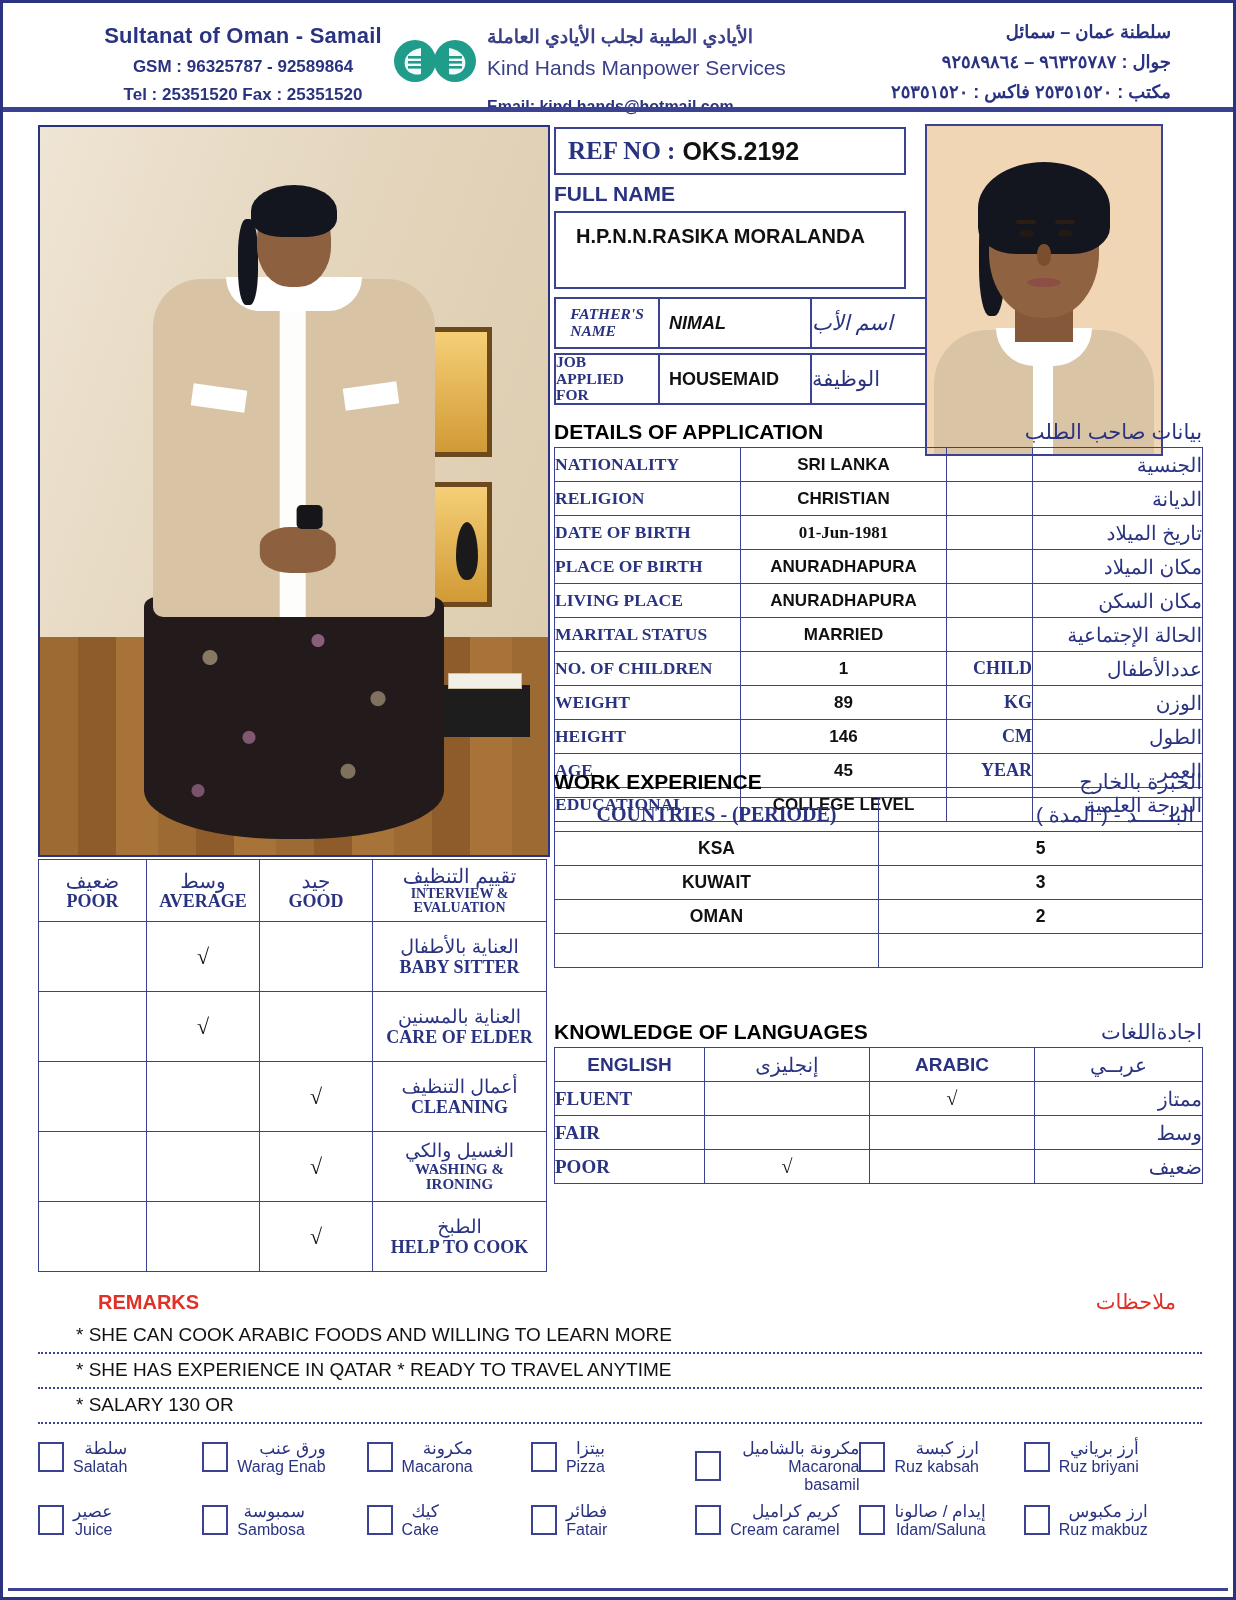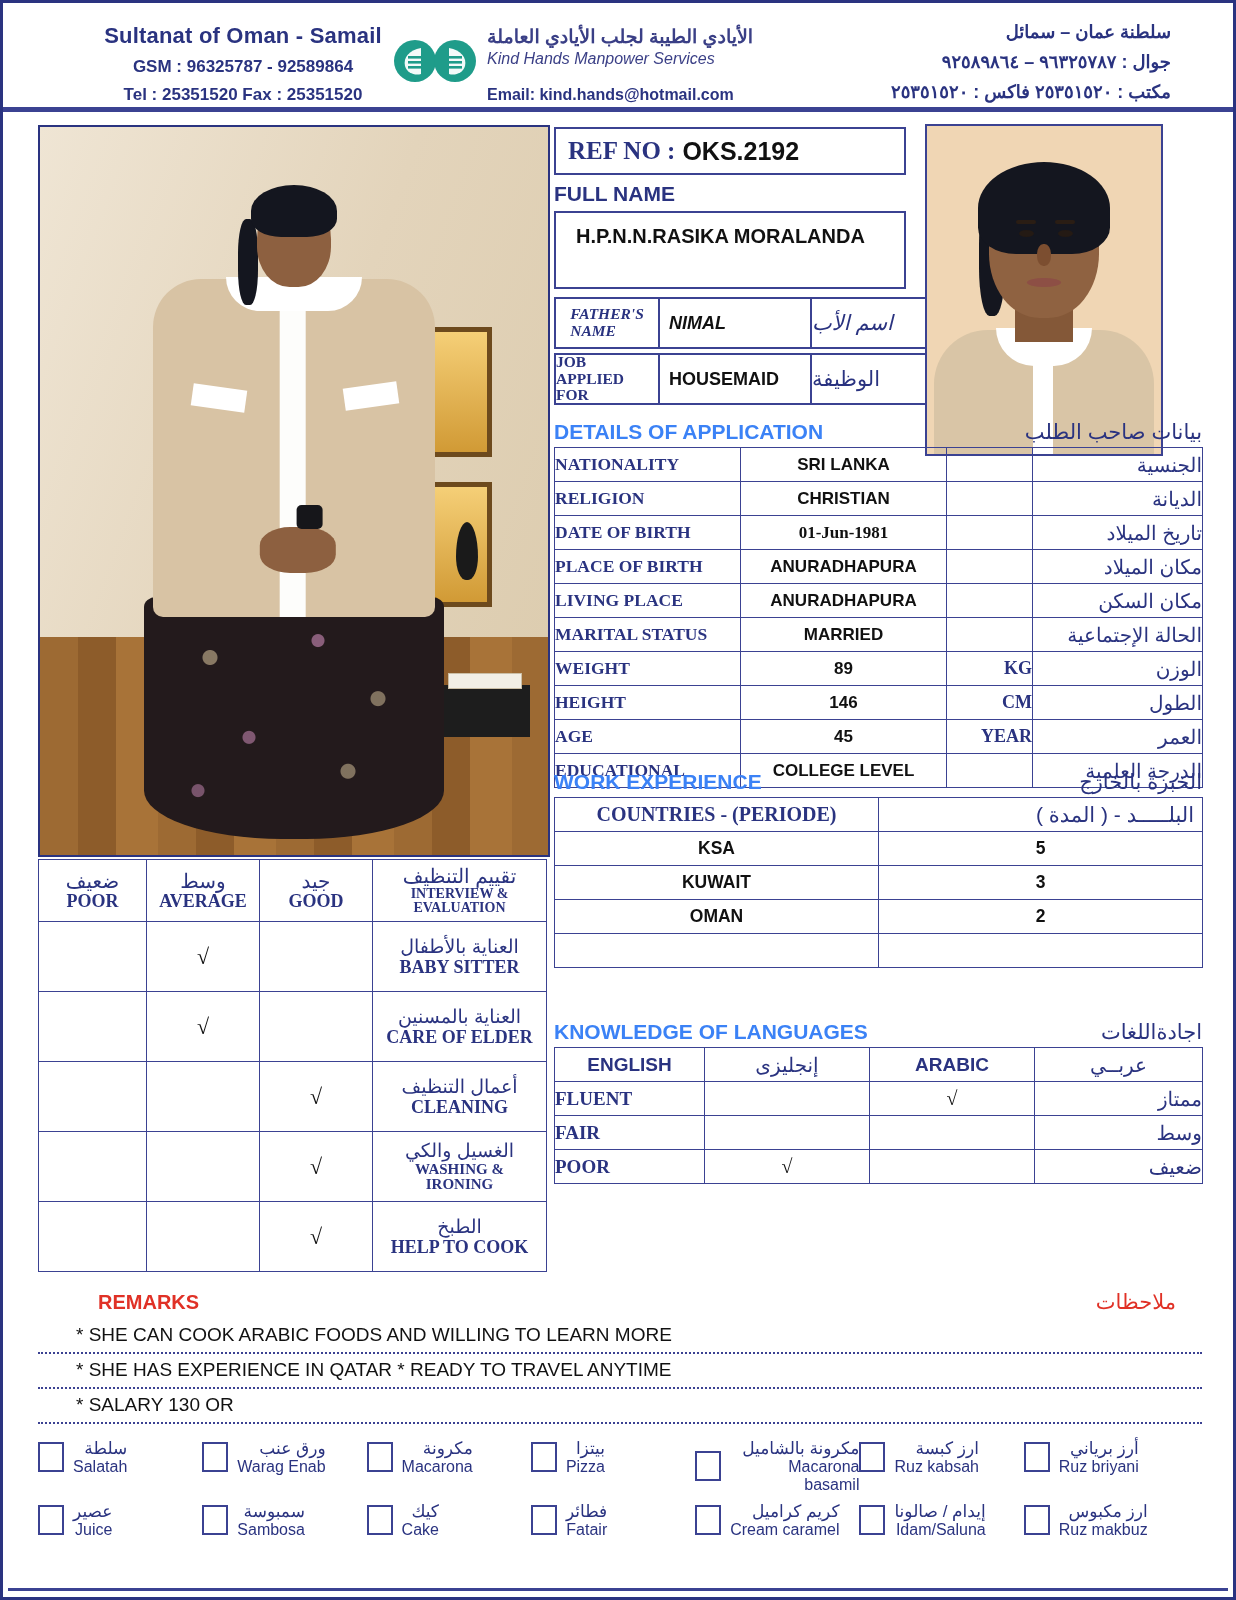--- a/index.html
+++ b/index.html
@@ -6,21 +6,21 @@
   body{width:1236px;height:1600px;font-family:"Liberation Sans",sans-serif;color:#2a3380;overflow:hidden;}
   .page{position:relative;width:1236px;height:1600px;box-sizing:border-box;border:3px solid #2a3380;}
   
   .hdr{position:relative;height:108px;}
   .hdr-left{position:absolute;left:60px;top:20px;width:360px;text-align:center;}
   .hdr-left .l1{font-size:22px;font-weight:bold;color:#2a3380;letter-spacing:.2px;}
   .hdr-left .l2,.hdr-left .l3{font-size:17px;font-weight:bold;color:#2a3380;margin-top:8px;}
   .logo{position:absolute;left:388px;top:33px;width:88px;height:50px;}
   .hdr-mid{position:absolute;left:484px;top:22px;text-align:left;}
   .hdr-mid .m1{font-size:19px;color:#3a3f86;direction:rtl;font-weight:600;}
-  .hdr-mid .m2{font-size:16px;color:#3a3f86;margin-top:2px;font-style:italic;}
+  .hdr-mid .m2{font-size:21px;color:#3a3f86;margin-top:8px;}
   .hdr-mid .m3{font-size:16px;font-weight:bold;color:#2a3380;margin-top:18px;}
   .hdr-right{position:absolute;right:62px;top:18px;text-align:right;direction:rtl;}
   .hdr-right div{font-size:18px;font-weight:bold;color:#2a3380;margin-bottom:8px;}
   .hdr-rule{position:absolute;left:0;right:0;top:104px;height:5px;background:#3b4292;}
   
   .photo-main{position:absolute;left:35px;top:122px;width:508px;height:728px;border:2px solid #2a3380;
      background:linear-gradient(180deg,#e9dcc8 0%,#e6d8c2 68%,#b07c3d 69%,#8a5c27 100%);overflow:hidden;}
   .pm-wall{position:absolute;left:0;top:0;right:0;height:70%;background:linear-gradient(110deg,#efe5d4,#e3d4bb 55%,#ddcdb0);}
   .pm-floor{position:absolute;left:0;bottom:0;right:0;height:30%;
      background:repeating-linear-gradient(90deg,#9d6a33 0 38px,#8d5c2a 38px 76px,#a87338 76px 118px);}
@@ -80,21 +80,21 @@
   .id-collar{position:absolute;left:50%;transform:translateX(-50%);top:202px;width:96px;height:38px;background:#fff;border-radius:0 0 52px 52px;}
   .id-placket{position:absolute;left:50%;transform:translateX(-55%);top:212px;width:20px;height:122px;background:#fff;}
   .id-eyeL,.id-eyeR{position:absolute;top:104px;width:15px;height:7px;background:#241a14;border-radius:50%;}
   .id-eyeL{left:92px;} .id-eyeR{left:131px;}
   .id-browL,.id-browR{position:absolute;top:94px;width:20px;height:4px;background:#2a1d14;border-radius:3px;}
   .id-browL{left:89px;} .id-browR{left:128px;}
   .id-nose{position:absolute;left:50%;transform:translateX(-50%);top:118px;width:14px;height:22px;background:#7c4e30;border-radius:45%;}
   .id-mouth{position:absolute;left:50%;transform:translateX(-50%);top:152px;width:34px;height:9px;background:#8d4f45;border-radius:50%;}
   
   .sect-title{display:flex;justify-content:space-between;align-items:center;height:30px;}
-  .sect-title .en{font-size:21px;font-weight:bold;color:#3b82f6;}
+  .sect-title .en{font-size:21px;font-weight:bold;color:#000000;}
   .sect-title .ar{font-size:21px;color:#2a3380;direction:rtl;}
   .dtl{position:absolute;left:0;top:290px;width:648px;}
   table.grid{border-collapse:collapse;width:100%;table-layout:fixed;}
   table.grid td{border:1.6px solid #3b4292;padding:0;height:33px;}
   .k{font-family:"Liberation Serif",serif;font-weight:bold;font-size:17.5px;color:#2a3380;padding-left:6px;white-space:nowrap;}
   .v{font-size:17px;font-weight:bold;color:#111;text-align:center;}
   .v-serif{font-family:"Liberation Serif",serif;font-size:17px;font-weight:bold;color:#111;text-align:center;}
   .u{font-family:"Liberation Serif",serif;font-weight:bold;font-size:18px;color:#2a3380;text-align:right;padding-right:12px;}
   .ar{direction:rtl;}
   .ar-cell{font-size:20px;color:#2a3380;text-align:right;padding-right:6px;direction:rtl;}
@@ -289,20 +289,26 @@
               <td class="k">LIVING PLACE</td>
               <td class="v">ANURADHAPURA</td>
               <td class="u"></td>
               <td class="ar-cell">مكان السكن</td>
             </tr>
             <tr>
               <td class="k">MARITAL STATUS</td>
               <td class="v">MARRIED</td>
               <td class="u"></td>
               <td class="ar-cell">الحالة الإجتماعية</td>
+            </tr>
+            <tr>
+              <td class="k">NO. OF CHILDREN</td>
+              <td class="v">1</td>
+              <td class="u">CHILD</td>
+              <td class="ar-cell">عددالأطفال</td>
             </tr>
             <tr>
               <td class="k">WEIGHT</td>
               <td class="v">89</td>
               <td class="u">KG</td>
               <td class="ar-cell">الوزن</td>
             </tr>
             <tr>
               <td class="k">HEIGHT</td>
               <td class="v">146</td>

